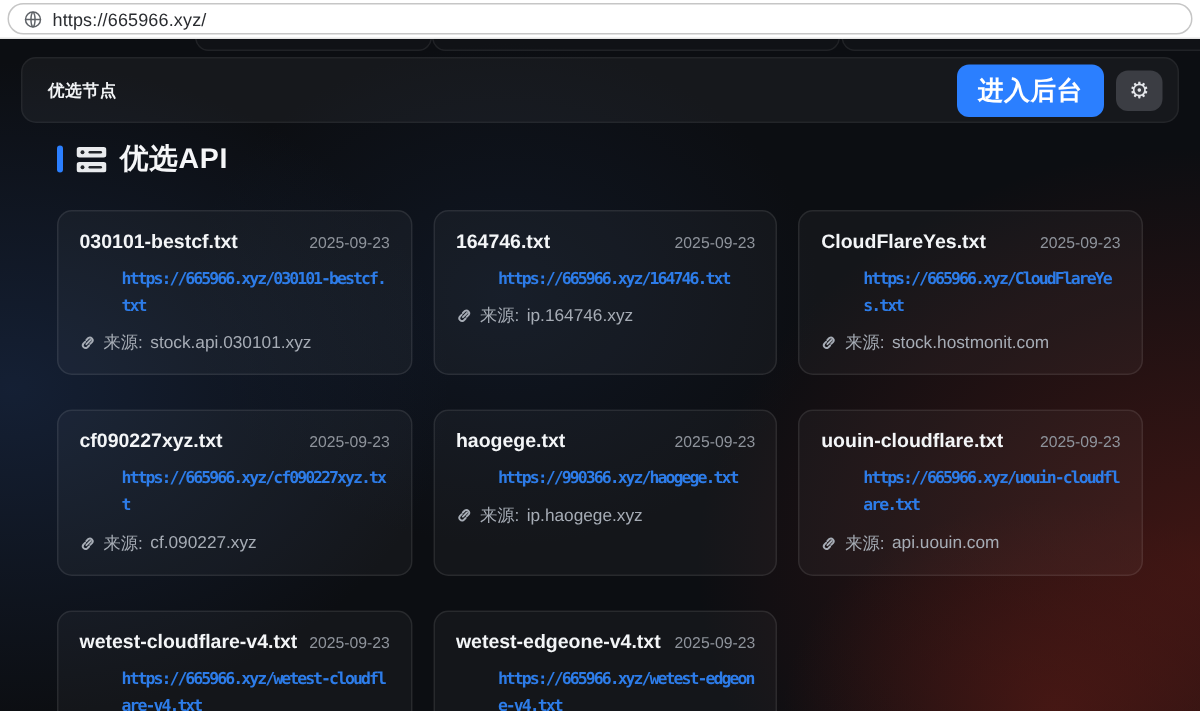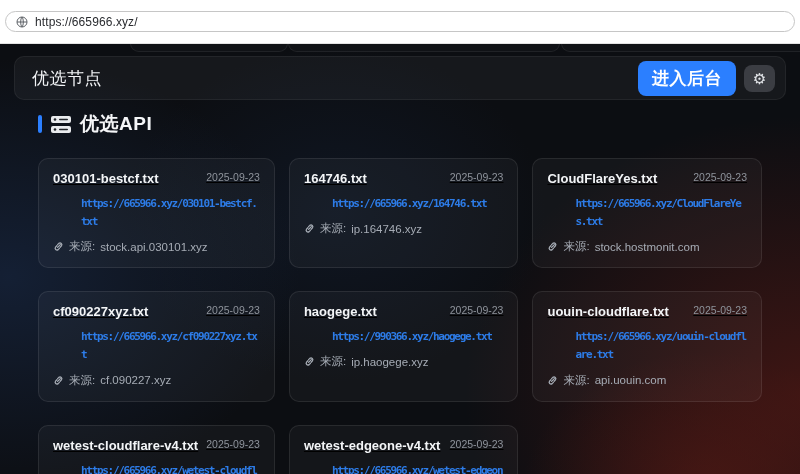--- a/index.html
+++ b/index.html
@@ -1,21 +1,21 @@
 <!DOCTYPE html>
 <html><head>
 <meta charset="utf-8">
 <style>
   * { margin:0; padding:0; box-sizing:border-box; }
   html,body { width:800px; height:474px; overflow:hidden; }
   body { font-family:"Liberation Sans","DejaVu Sans",sans-serif; background:#0c0e12; }
 
   
   .browser-bar{
-    height:44px; background:#ffffff; display:flex; align-items:center;
+    height:26px; background:#ffffff; display:flex; align-items:center;
     padding:0 5px; border-bottom:1px solid #e3e3e3;
   }
   .url-field{
     flex:1; height:21px; border:1px solid #c6c6c6; border-radius:11px;
     background:#fff; display:flex; align-items:center; gap:7px; padding:0 10px;
   }
   .url-field .globe{ width:12px; height:12px; flex:0 0 auto; }
   .url-text{ font-size:12px; color:#2a2c30; letter-spacing:.1px; }
 
   
@@ -37,21 +37,21 @@
   .r1{ left:130px; width:158px; }
   .r2{ left:288px; width:272px; }
   .r3{ left:561px; width:290px; }
 
   
   .topbar{
     position:relative; margin:12px 14px 0; height:44px; border-radius:10px;
     background:rgba(255,255,255,.045); border:1px solid rgba(255,255,255,.06);
     display:flex; align-items:center; padding:0 10px 0 17px;
   }
-  .topbar-title{ flex:1; color:#f2f4f6; font-size:17px; font-weight:normal; letter-spacing:.5px; }
+  .topbar-title{ flex:1; color:#f2f4f6; font-size:11px; font-weight:bold; letter-spacing:.5px; }
   .admin-btn{
     border:none; cursor:pointer; color:#fff; font-size:17px; font-weight:bold;
     padding:6px 14px; border-radius:8px; font-family:inherit; letter-spacing:.5px;
   }
   .gear-btn{
     margin-left:8px; width:31px; height:27px; border:none; border-radius:8px;
     background:#3b3d43; color:#e4e6ea; font-size:15px; line-height:1;
     display:flex; align-items:center; justify-content:center; cursor:pointer;
   }
 
@@ -65,21 +65,21 @@
 
   
   .grid{
     position:relative; margin:21px 38px 0;
     display:grid; grid-template-columns:repeat(3,1fr); column-gap:14px; row-gap:23px;
   }
   .card{
     background:rgba(255,255,255,.035); border:1px solid rgba(255,255,255,.085);
     border-radius:10px; padding:12px 14px 13px;
   }
-  .card-head{ display:flex; justify-content:space-between; align-items:flex-start; gap:8px;text-decoration:underline; }
+  .card-head{ display:flex; justify-content:space-between; align-items:flex-end; gap:8px; }
   .card-title{ color:#f3f5f7; font-size:13px; font-weight:bold; white-space:nowrap; }
   .card-date{ color:#8e939b; font-size:10.5px; white-space:nowrap; }
   .card-url{
     display:block; margin-top:9px; text-decoration:none;
     font-family:"DejaVu Sans Mono","Liberation Mono",monospace;
     font-size:11px; letter-spacing:-1.3px; line-height:1.65;
     word-break:break-all; font-weight:bold;padding-left:28px;
   }
   .card-source{
     margin-top:8px; display:flex; align-items:center; gap:5px;

